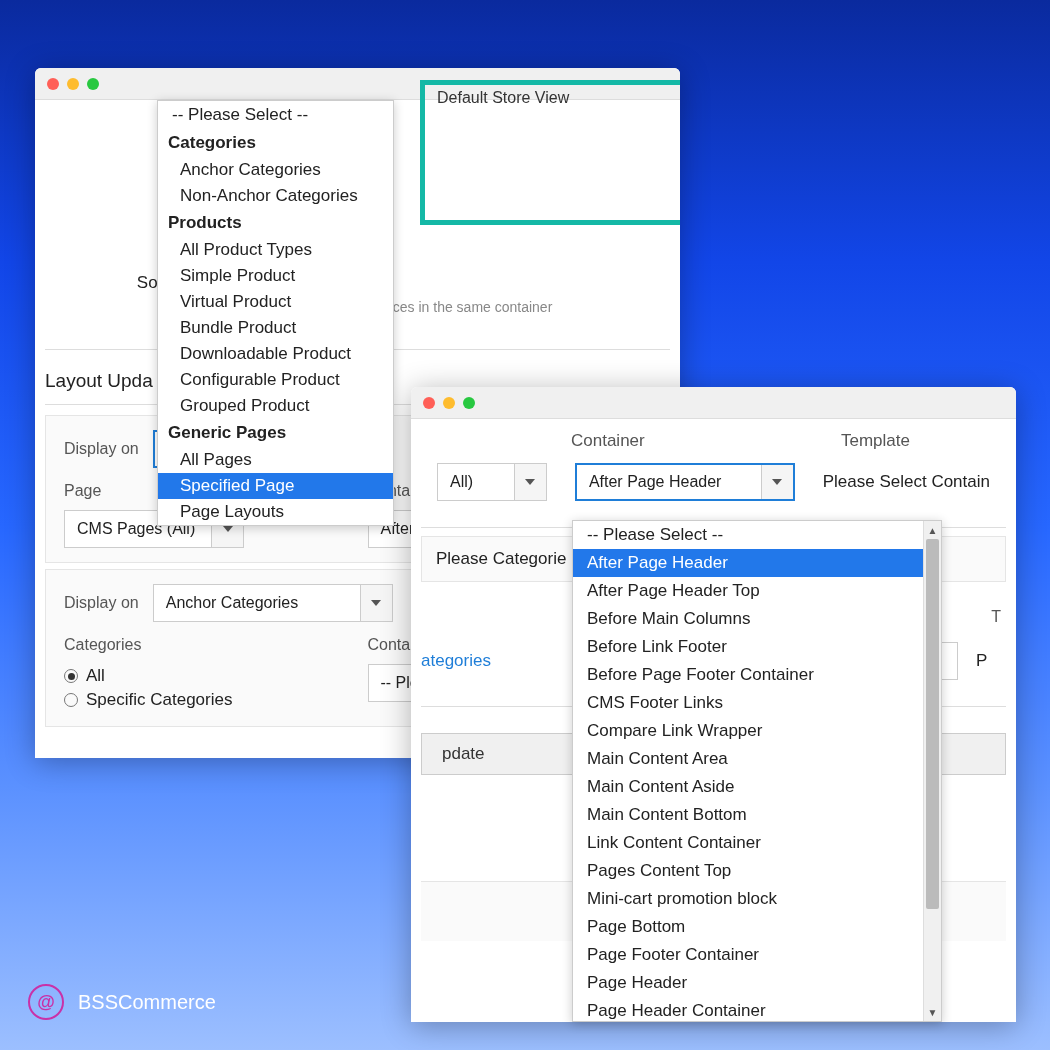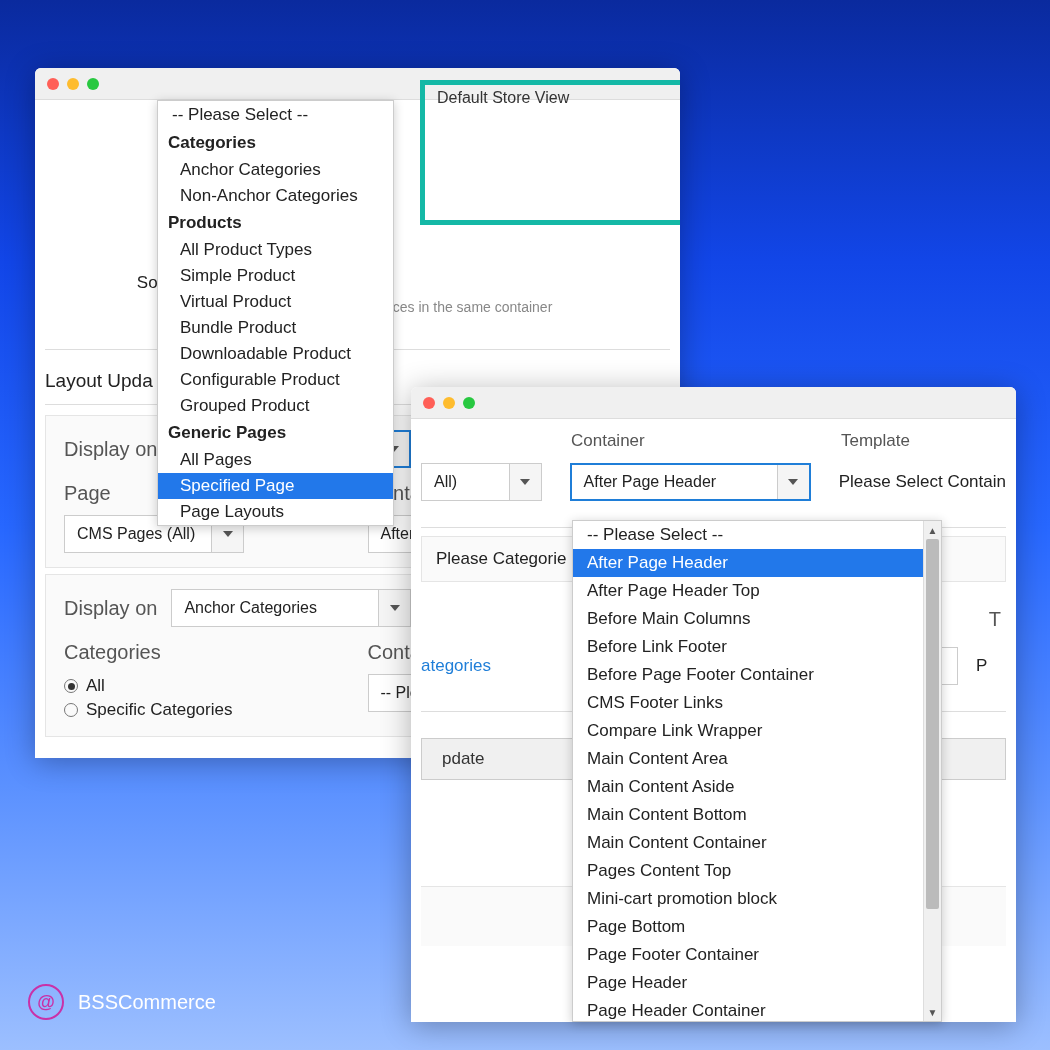--- a/index.html
+++ b/index.html
@@ -5,21 +5,21 @@
 *{margin:0;padding:0;box-sizing:border-box;font-family:-apple-system,BlinkMacSystemFont,"Segoe UI",Arial,sans-serif}
 body{width:1050px;height:1050px;background:linear-gradient(180deg,#0a2a9e 0%,#1246e8 25%,#2767ff 50%,#5b91ff 75%,#9cbfff 100%);position:relative;overflow:hidden}
 .win{position:absolute;background:#fff;border-radius:6px 6px 0 0;box-shadow:0 4px 30px rgba(0,0,0,0.3);overflow:hidden}
 .tb{height:32px;background:#f0f0f0;border-bottom:1px solid #ddd;display:flex;align-items:center;padding:0 12px;gap:8px}
 .dot{width:12px;height:12px;border-radius:50%}
 .r{background:#ff5f57}.y{background:#febc2e}.g{background:#28c840}
 .body{background:#fff;padding:0}
 .txt{color:#222;font-size:17px}
 .section-title{font-size:18px;color:#222;padding:8px 0}
 .hr{height:1px;background:#ddd;margin:4px 0}
-.lbl{color:#555;font-size:20px;font-weight:500}
+.lbl{color:#555;font-size:16px;font-weight:500}
 .sel{border:1px solid #ccc;background:#fff;height:38px;display:flex;align-items:center;position:relative}
 .sel-txt{padding:0 12px;font-size:16px;color:#222;flex:1}
 .sel-btn{width:32px;height:100%;background:#f5f5f5;border-left:1px solid #ccc;display:flex;align-items:center;justify-content:center}
 .sel-btn::after{content:"";border-left:5px solid transparent;border-right:5px solid transparent;border-top:6px solid #555}
 .active{border:2px solid #1f7ed8}
 .dd{position:absolute;background:#fff;border:1px solid #ccc;box-shadow:0 2px 10px rgba(0,0,0,0.2);z-index:10}
 .dd-item{padding:4px 14px;font-size:17px;color:#222;cursor:pointer}
 .dd-group{padding:4px 10px;font-size:17px;font-weight:700;color:#222}
 .dd-sub{padding:3px 10px 3px 22px;font-size:17px;color:#222;cursor:pointer}
 .hl{background:#2278ea;color:#fff}
@@ -153,21 +153,21 @@
     <div class="dot g"></div>
   </div>
   <div class="body" style="padding:12px 0 0 0">
 
     <div style="display:flex;padding:0 10px">
       <div style="width:150px"></div>
       <div class="lbl" style="width:270px;font-size:17px">Container</div>
       <div class="lbl" style="font-size:17px">Template</div>
     </div>
 
-    <div style="display:flex;gap:28px;padding:12px 10px;align-items:center">
+    <div style="display:flex;gap:28px;padding:12px 26px;align-items:center">
       <div class="sel" style="width:125px;margin-left:0">
         <div class="sel-txt">All)</div>
         <div class="sel-btn"></div>
       </div>
       <div class="sel active" style="width:250px">
         <div class="sel-txt">After Page Header</div>
         <div class="sel-btn"></div>
       </div>
       <div class="txt" style="white-space:nowrap">Please Select Contain</div>
     </div>
@@ -210,21 +210,21 @@
   <div class="dd-item hl">After Page Header</div>
   <div class="dd-item">After Page Header Top</div>
   <div class="dd-item">Before Main Columns</div>
   <div class="dd-item">Before Link Footer</div>
   <div class="dd-item">Before Page Footer Container</div>
   <div class="dd-item">CMS Footer Links</div>
   <div class="dd-item">Compare Link Wrapper</div>
   <div class="dd-item">Main Content Area</div>
   <div class="dd-item">Main Content Aside</div>
   <div class="dd-item">Main Content Bottom</div>
-  <div class="dd-item">Main Content Container</div>
+  <div class="dd-item">Link Content Container</div>
   <div class="dd-item">Pages Content Top</div>
   <div class="dd-item">Mini-cart promotion block</div>
   <div class="dd-item">Page Bottom</div>
   <div class="dd-item">Page Footer Container</div>
   <div class="dd-item">Page Header</div>
   <div class="dd-item">Page Header Container</div>
 
   <div class="scrollbar">
     <div class="arrow" style="top:0">▲</div>
     <div class="thumb" style="top:18px;height:370px"></div>

